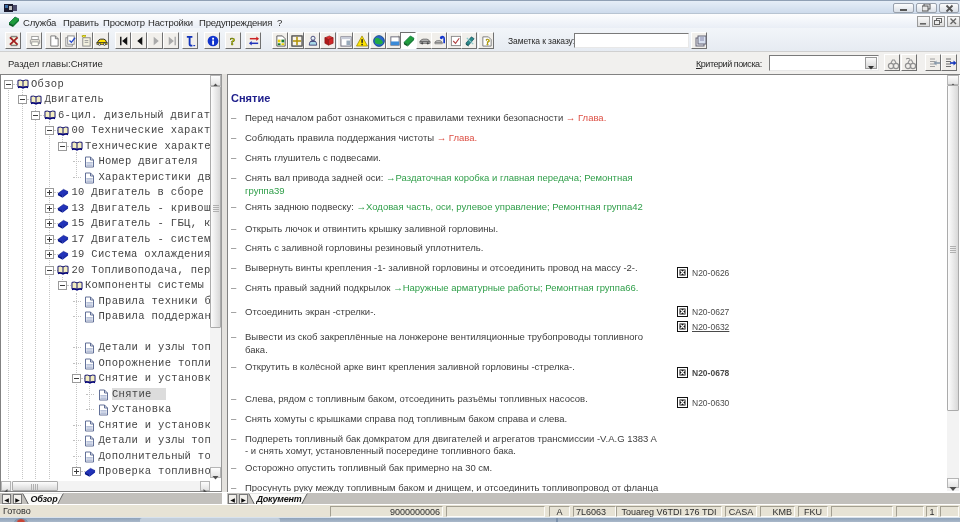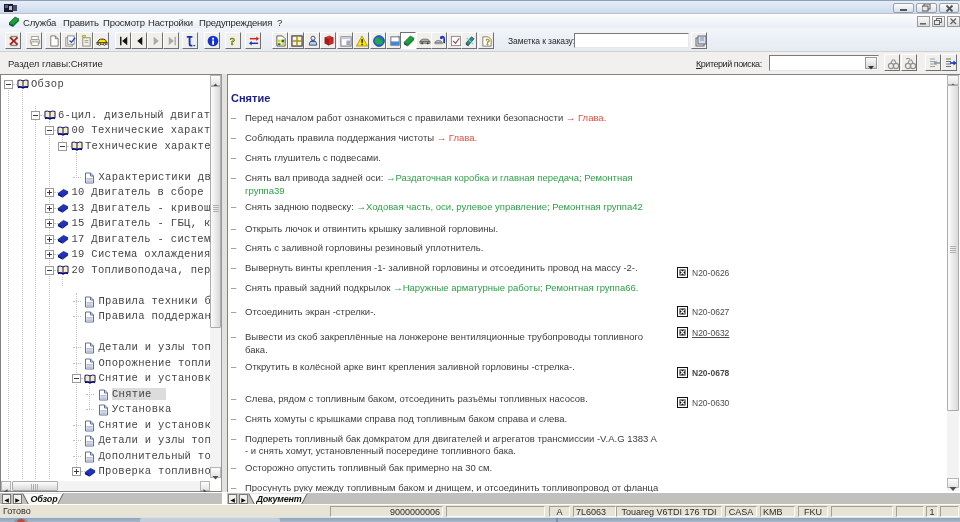--- a/index.html
+++ b/index.html
@@ -359,61 +359,87 @@
 <span style="position:absolute;left:12.0px;top:7px;width:4px;border-top:1px dotted #c6c6c6;"></span>
 <span style="position:absolute;left:15.5px;top:0;">
         <svg width="12" height="11" viewBox="0 0 13 12" style="position:absolute;top:2.5px;">
           <path d="M6.5 2 Q3.5 0.5 1 1.5 L1 8.5 Q3.5 7.5 6.5 9 Q9.5 7.5 12 8.5 L12 1.5 Q9.5 0.5 6.5 2 Z" fill="#f4eec0" stroke="#000066" stroke-width="1"></path>
           <path d="M6.5 2 L6.5 9" stroke="#000066" stroke-width="1"></path>
           <path d="M1 8.5 Q3.5 7.5 6.5 9 Q9.5 7.5 12 8.5 L12 10 Q9.5 9 6.5 10.5 Q3.5 9 1 10 Z" fill="#000077"></path>
         </svg>
       </span>
 <span class="lbl" style="left:30.0px;">Обзор</span>
 </div>
-<div class="trow" style="left:0;top:32.5px;width:209px;">
-<span class="pm" style="left:30.0px;">
-        <i></i>
-      </span>
-<span style="position:absolute;left:39.0px;top:7px;width:4px;border-top:1px dotted #c6c6c6;"></span>
-<span style="position:absolute;left:42.5px;top:0;">
+<div class="trow" style="left:0;top:17.0px;width:209px;">
+<span class="pm" style="left:16.5px;">
+        <i></i>
+      </span>
+<span style="position:absolute;left:25.5px;top:7px;width:4px;border-top:1px dotted #c6c6c6;"></span>
+<span style="position:absolute;left:29.0px;top:0;">
         <svg width="12" height="11" viewBox="0 0 13 12" style="position:absolute;top:2.5px;">
           <path d="M6.5 2 Q3.5 0.5 1 1.5 L1 8.5 Q3.5 7.5 6.5 9 Q9.5 7.5 12 8.5 L12 1.5 Q9.5 0.5 6.5 2 Z" fill="#f4eec0" stroke="#000066" stroke-width="1"></path>
           <path d="M6.5 2 L6.5 9" stroke="#000066" stroke-width="1"></path>
           <path d="M1 8.5 Q3.5 7.5 6.5 9 Q9.5 7.5 12 8.5 L12 10 Q9.5 9 6.5 10.5 Q3.5 9 1 10 Z" fill="#000077"></path>
         </svg>
       </span>
-<span class="lbl" style="left:57.0px;">6-цил. дизельный двигатель</span>
-</div>
-<div class="trow" style="left:0;top:48.0px;width:209px;">
-<span class="pm" style="left:43.5px;">
-        <i></i>
-      </span>
-<span style="position:absolute;left:52.5px;top:7px;width:4px;border-top:1px dotted #c6c6c6;"></span>
-<span style="position:absolute;left:56.0px;top:0;">
+<span class="lbl" style="left:43.5px;">Двигатель</span>
+</div>
+<div class="trow" style="left:0;top:32.5px;width:209px;">
+<span class="pm" style="left:30.0px;">
+        <i></i>
+      </span>
+<span style="position:absolute;left:39.0px;top:7px;width:4px;border-top:1px dotted #c6c6c6;"></span>
+<span style="position:absolute;left:42.5px;top:0;">
         <svg width="12" height="11" viewBox="0 0 13 12" style="position:absolute;top:2.5px;">
           <path d="M6.5 2 Q3.5 0.5 1 1.5 L1 8.5 Q3.5 7.5 6.5 9 Q9.5 7.5 12 8.5 L12 1.5 Q9.5 0.5 6.5 2 Z" fill="#f4eec0" stroke="#000066" stroke-width="1"></path>
           <path d="M6.5 2 L6.5 9" stroke="#000066" stroke-width="1"></path>
           <path d="M1 8.5 Q3.5 7.5 6.5 9 Q9.5 7.5 12 8.5 L12 10 Q9.5 9 6.5 10.5 Q3.5 9 1 10 Z" fill="#000077"></path>
         </svg>
       </span>
-<span class="lbl" style="left:70.5px;">00 Технические характерис</span>
-</div>
-<div class="trow" style="left:0;top:63.5px;width:209px;">
-<span class="pm" style="left:57.0px;">
-        <i></i>
-      </span>
-<span style="position:absolute;left:66.0px;top:7px;width:4px;border-top:1px dotted #c6c6c6;"></span>
-<span style="position:absolute;left:69.5px;top:0;">
+<span class="lbl" style="left:57.0px;">6-цил. дизельный двигатель</span>
+</div>
+<div class="trow" style="left:0;top:48.0px;width:209px;">
+<span class="pm" style="left:43.5px;">
+        <i></i>
+      </span>
+<span style="position:absolute;left:52.5px;top:7px;width:4px;border-top:1px dotted #c6c6c6;"></span>
+<span style="position:absolute;left:56.0px;top:0;">
         <svg width="12" height="11" viewBox="0 0 13 12" style="position:absolute;top:2.5px;">
           <path d="M6.5 2 Q3.5 0.5 1 1.5 L1 8.5 Q3.5 7.5 6.5 9 Q9.5 7.5 12 8.5 L12 1.5 Q9.5 0.5 6.5 2 Z" fill="#f4eec0" stroke="#000066" stroke-width="1"></path>
           <path d="M6.5 2 L6.5 9" stroke="#000066" stroke-width="1"></path>
           <path d="M1 8.5 Q3.5 7.5 6.5 9 Q9.5 7.5 12 8.5 L12 10 Q9.5 9 6.5 10.5 Q3.5 9 1 10 Z" fill="#000077"></path>
         </svg>
       </span>
+<span class="lbl" style="left:70.5px;">00 Технические характерис</span>
+</div>
+<div class="trow" style="left:0;top:63.5px;width:209px;">
+<span class="pm" style="left:57.0px;">
+        <i></i>
+      </span>
+<span style="position:absolute;left:66.0px;top:7px;width:4px;border-top:1px dotted #c6c6c6;"></span>
+<span style="position:absolute;left:69.5px;top:0;">
+        <svg width="12" height="11" viewBox="0 0 13 12" style="position:absolute;top:2.5px;">
+          <path d="M6.5 2 Q3.5 0.5 1 1.5 L1 8.5 Q3.5 7.5 6.5 9 Q9.5 7.5 12 8.5 L12 1.5 Q9.5 0.5 6.5 2 Z" fill="#f4eec0" stroke="#000066" stroke-width="1"></path>
+          <path d="M6.5 2 L6.5 9" stroke="#000066" stroke-width="1"></path>
+          <path d="M1 8.5 Q3.5 7.5 6.5 9 Q9.5 7.5 12 8.5 L12 10 Q9.5 9 6.5 10.5 Q3.5 9 1 10 Z" fill="#000077"></path>
+        </svg>
+      </span>
 <span class="lbl" style="left:84.0px;">Технические характерис</span>
+</div>
+<div class="trow" style="left:0;top:79.0px;width:209px;">
+<span style="position:absolute;left:71.5px;top:7px;width:8px;border-top:1px dotted #c0c0c0;"></span>
+<span style="position:absolute;left:83.0px;top:0;">
+        <svg width="11" height="12" style="position:absolute;top:2px;">
+          <path d="M1.5 1 h5 l3 3 v7 h-8 z" fill="#fff" stroke="#51618c" stroke-width="0.9"></path>
+          <path d="M6.5 1 v3 h3" fill="none" stroke="#51618c" stroke-width="0.9"></path>
+          <path d="M2.5 6.5h6M2.5 8h6M2.5 9.5h6" stroke="#8c9cc0" stroke-width="0.8"></path>
+          <rect x="2.5" y="6" width="6" height="4.5" fill="#c8d0e4" opacity="0.55"></rect>
+        </svg>
+      </span>
+<span class="lbl" style="left:97.5px;">Номер двигателя</span>
 </div>
 <div class="trow" style="left:0;top:94.5px;width:209px;">
 <span style="position:absolute;left:71.5px;top:7px;width:8px;border-top:1px dotted #c0c0c0;"></span>
 <span style="position:absolute;left:83.0px;top:0;">
         <svg width="11" height="12" style="position:absolute;top:2px;">
           <path d="M1.5 1 h5 l3 3 v7 h-8 z" fill="#fff" stroke="#51618c" stroke-width="0.9"></path>
           <path d="M6.5 1 v3 h3" fill="none" stroke="#51618c" stroke-width="0.9"></path>
           <path d="M2.5 6.5h6M2.5 8h6M2.5 9.5h6" stroke="#8c9cc0" stroke-width="0.8"></path>
           <rect x="2.5" y="6" width="6" height="4.5" fill="#c8d0e4" opacity="0.55"></rect>
         </svg>
@@ -501,20 +527,34 @@
       </span>
 <span style="position:absolute;left:52.5px;top:7px;width:4px;border-top:1px dotted #c6c6c6;"></span>
 <span style="position:absolute;left:56.0px;top:0;">
         <svg width="12" height="11" viewBox="0 0 13 12" style="position:absolute;top:2.5px;">
           <path d="M6.5 2 Q3.5 0.5 1 1.5 L1 8.5 Q3.5 7.5 6.5 9 Q9.5 7.5 12 8.5 L12 1.5 Q9.5 0.5 6.5 2 Z" fill="#f4eec0" stroke="#000066" stroke-width="1"></path>
           <path d="M6.5 2 L6.5 9" stroke="#000066" stroke-width="1"></path>
           <path d="M1 8.5 Q3.5 7.5 6.5 9 Q9.5 7.5 12 8.5 L12 10 Q9.5 9 6.5 10.5 Q3.5 9 1 10 Z" fill="#000077"></path>
         </svg>
       </span>
 <span class="lbl" style="left:70.5px;">20 Топливоподача, перег</span>
+</div>
+<div class="trow" style="left:0;top:203.0px;width:209px;">
+<span class="pm" style="left:57.0px;">
+        <i></i>
+      </span>
+<span style="position:absolute;left:66.0px;top:7px;width:4px;border-top:1px dotted #c6c6c6;"></span>
+<span style="position:absolute;left:69.5px;top:0;">
+        <svg width="12" height="11" viewBox="0 0 13 12" style="position:absolute;top:2.5px;">
+          <path d="M6.5 2 Q3.5 0.5 1 1.5 L1 8.5 Q3.5 7.5 6.5 9 Q9.5 7.5 12 8.5 L12 1.5 Q9.5 0.5 6.5 2 Z" fill="#f4eec0" stroke="#000066" stroke-width="1"></path>
+          <path d="M6.5 2 L6.5 9" stroke="#000066" stroke-width="1"></path>
+          <path d="M1 8.5 Q3.5 7.5 6.5 9 Q9.5 7.5 12 8.5 L12 10 Q9.5 9 6.5 10.5 Q3.5 9 1 10 Z" fill="#000077"></path>
+        </svg>
+      </span>
+<span class="lbl" style="left:84.0px;">Компоненты системы</span>
 </div>
 <div class="trow" style="left:0;top:218.5px;width:209px;">
 <span style="position:absolute;left:71.5px;top:7px;width:8px;border-top:1px dotted #c0c0c0;"></span>
 <span style="position:absolute;left:83.0px;top:0;">
         <svg width="11" height="12" style="position:absolute;top:2px;">
           <path d="M1.5 1 h5 l3 3 v7 h-8 z" fill="#fff" stroke="#51618c" stroke-width="0.9"></path>
           <path d="M6.5 1 v3 h3" fill="none" stroke="#51618c" stroke-width="0.9"></path>
           <path d="M2.5 6.5h6M2.5 8h6M2.5 9.5h6" stroke="#8c9cc0" stroke-width="0.8"></path>
           <rect x="2.5" y="6" width="6" height="4.5" fill="#c8d0e4" opacity="0.55"></rect>
         </svg>
@@ -750,21 +790,21 @@
 <div class="fig" style="left:449px;top:192.0px;"><svg width="11" height="11">
         <rect x="0.5" y="0.5" width="10" height="10" fill="#fff" stroke="#111"></rect>
         <rect x="2.5" y="2.5" width="6" height="6" fill="#111"></rect>
         <path d="M3.5 3.5 L7.5 7.5 M7.5 3.5 L3.5 7.5" stroke="#fff" stroke-width="1.1"></path>
       </svg>N20-0626</div>
 <div class="fig" style="left:449px;top:230.5px;"><svg width="11" height="11">
         <rect x="0.5" y="0.5" width="10" height="10" fill="#fff" stroke="#111"></rect>
         <rect x="2.5" y="2.5" width="6" height="6" fill="#111"></rect>
         <path d="M3.5 3.5 L7.5 7.5 M7.5 3.5 L3.5 7.5" stroke="#fff" stroke-width="1.1"></path>
       </svg>N20-0627</div>
-<div class="fig" style="left:449px;top:252px;text-decoration:underline;"><svg width="11" height="11">
+<div class="fig" style="left:449px;top:246px;text-decoration:underline;"><svg width="11" height="11">
         <rect x="0.5" y="0.5" width="10" height="10" fill="#fff" stroke="#111"></rect>
         <rect x="2.5" y="2.5" width="6" height="6" fill="#111"></rect>
         <path d="M3.5 3.5 L7.5 7.5 M7.5 3.5 L3.5 7.5" stroke="#fff" stroke-width="1.1"></path>
       </svg>N20-0632</div>
 <div class="fig" style="left:449px;top:291.5px;font-weight:bold;"><svg width="11" height="11">
         <rect x="0.5" y="0.5" width="10" height="10" fill="#fff" stroke="#111"></rect>
         <rect x="2.5" y="2.5" width="6" height="6" fill="#111"></rect>
         <path d="M3.5 3.5 L7.5 7.5 M7.5 3.5 L3.5 7.5" stroke="#fff" stroke-width="1.1"></path>
       </svg>N20-0678</div>
 <div class="fig" style="left:449px;top:322.0px;"><svg width="11" height="11">
@@ -807,21 +847,21 @@
 <div class="tabtxt abs" style="left:29px;top:1px;width:46px;">Документ</div>
 </div>
 <div id="statusbar" class="abs">
 <span class="abs" style="left:3px;top:1px;">Готово</span>
 <div class="sfield" style="left:330px;width:113px;text-align:right;">9000000006</div>
 <div class="sfield" style="left:446px;width:99px;"></div>
 <div class="sfield" style="left:549px;width:21px;text-align:center;">A</div>
 <div class="sfield" style="left:573px;width:43px;text-align:left;">7L6063</div>
 <div class="sfield" style="left:616px;width:106px;text-align:center;">Touareg V6TDI 176 TDI</div>
 <div class="sfield" style="left:725px;width:32px;text-align:center;">CASA</div>
-<div class="sfield" style="left:760px;width:35px;text-align:left;">KMB</div>
+<div class="sfield" style="left:760px;width:35px;text-align:right;">KMB</div>
 <div class="sfield" style="left:798px;width:30px;text-align:center;">FKU</div>
 <div class="sfield" style="left:831px;width:62px;"></div>
 <div class="sfield" style="left:896px;width:28px;"></div>
 <div class="sfield" style="left:926px;width:12px;text-align:center;">1</div>
 <div class="sfield" style="left:940px;width:19px;"></div>
 </div>
 <div id="taskbar" class="abs">
 <div class="abs" style="left:14px;top:0px;width:14px;height:11px;border-radius:50%;background:radial-gradient(circle at 50% 40%,#c84434 0 38%,#8aa0b8 62%,#b8c8d8 78%);border:1px solid #7890a8;"></div>
 <div class="abs" style="left:140px;top:0;width:140px;height:5px;background:#c2cedb;border-radius:2px 2px 0 0;"></div>
 <div class="abs" style="left:556px;top:0;width:2px;height:5px;background:#7a90aa;"></div>

